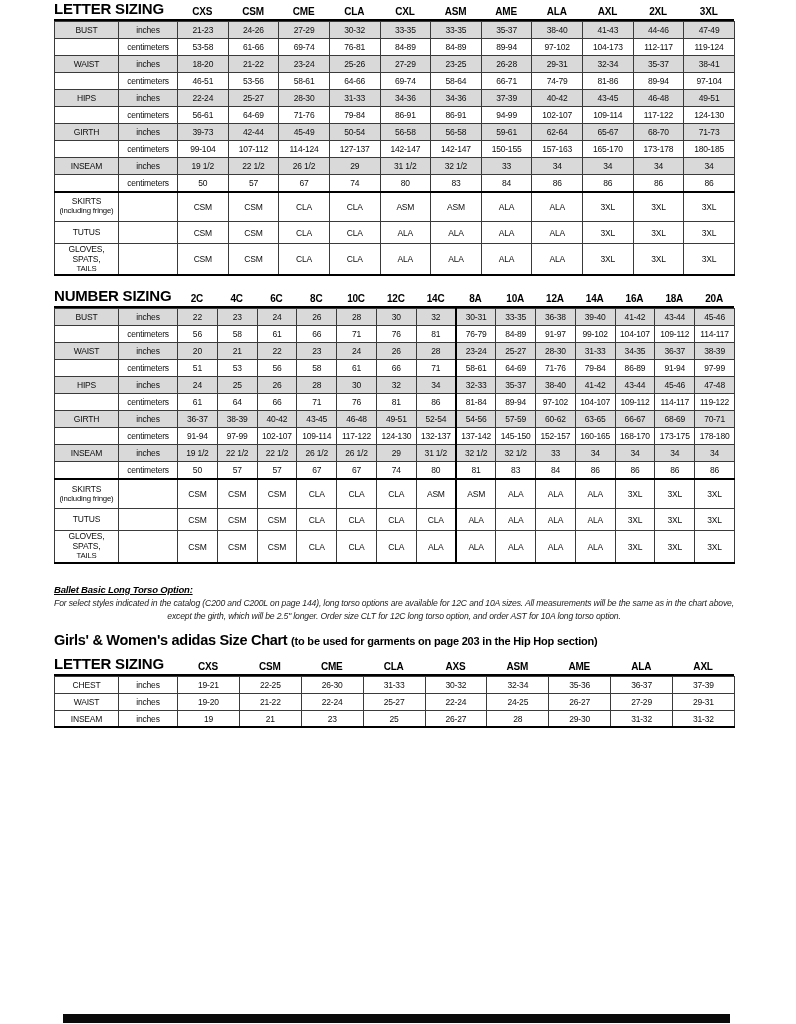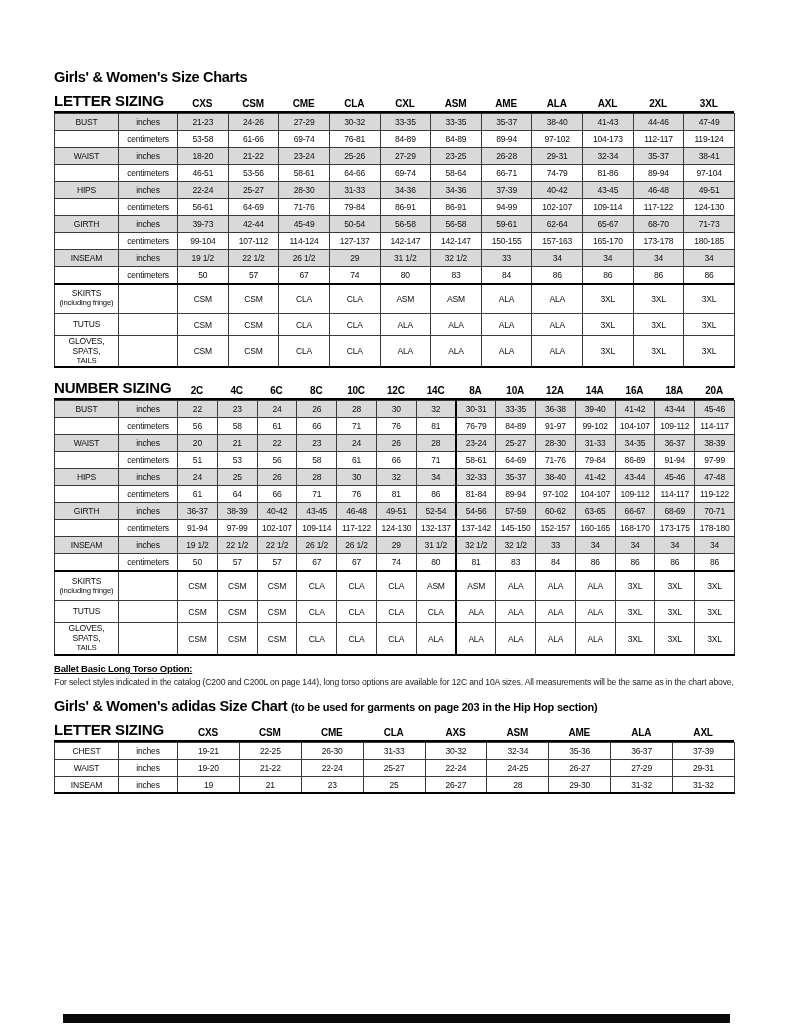--- a/index.html
+++ b/index.html
@@ -52,40 +52,37 @@
   tr.garment td { height: 22px; white-space: normal; }
   tr.garment.tall td { height: 30px; }
   tr.thick-top td { border-top: 2px solid #000; }
   td.divider { border-right: 2px solid #000 !important; }
   td.glabel { line-height: 1.15; padding: 2px 1px; }
   td.glabel .sub { display: block; font-size: 7.8px; letter-spacing: -0.2px; }
 
   .gap-t2 { height: 11px; }
 
   
-  .note { margin-top: 7px; color: #000; }
+  .note { margin-top: 20px; color: #000; font-style: italic; }
   .note-heading {
     font-weight: bold; font-size: 9.5px; text-decoration: underline;
     letter-spacing: -0.2px; margin-bottom: 2px;
   }
   .note-line { font-size: 8.6px; letter-spacing: -0.15px; line-height: 13px; color: #1c1c1c; text-align: center; }
 
   .bottom-bar {
     position: absolute; left: 63px; top: 1014px;
     width: 667px; height: 9px; background: #0a0a0a;
   }
 </style>
 </head>
 <body>
 
 <div class="content">
 
-  <div class="page-title">
-    <span>Girls' &amp; Women's Size Charts</span>
-  </div>
 
   <div class="table-block">
       <div class="head-row">
         <span class="head-label">LETTER SIZING</span>
         <span class="head-col">CXS</span>
         <span class="head-col">CSM</span>
         <span class="head-col">CME</span>
         <span class="head-col">CLA</span>
         <span class="head-col">CXL</span>
         <span class="head-col">ASM</span>
@@ -585,20 +582,21 @@
             <td>3XL</td>
             <td>3XL</td>
           </tr>
         </tbody>
       </table>
     </div>
 
   <div class="note">
     <div class="note-heading">Ballet Basic Long Torso Option:</div>
     <div class="note-line">For select styles indicated in the catalog (C200 and C200L on page 144), long torso options are available for 12C and 10A sizes. All measurements will be the same as in the chart above,</div>
+    <div class="note-line">except the girth, which will be 2.5" longer. Order size CLT for 12C long torso option, and order AST for 10A long torso option.</div>
   </div>
 
   <div class="page-title title-adidas">
     <span>Girls' &amp; Women's adidas Size Chart</span>
     <span class="subtitle">(to be used for garments on page 203 in the Hip Hop section)</span>
   </div>
 
   <div class="table-block">
       <div class="head-row">
         <span class="head-label">LETTER SIZING</span>

